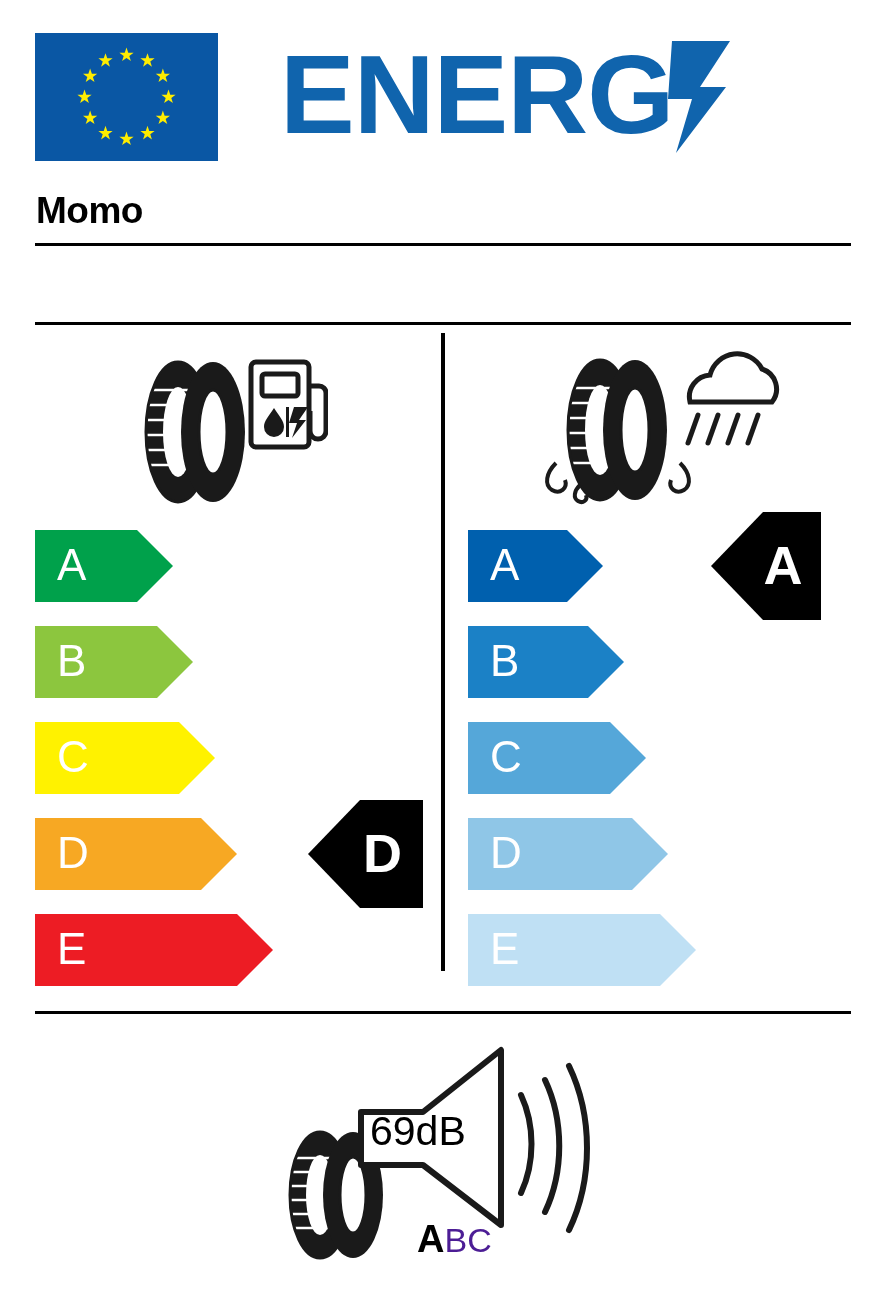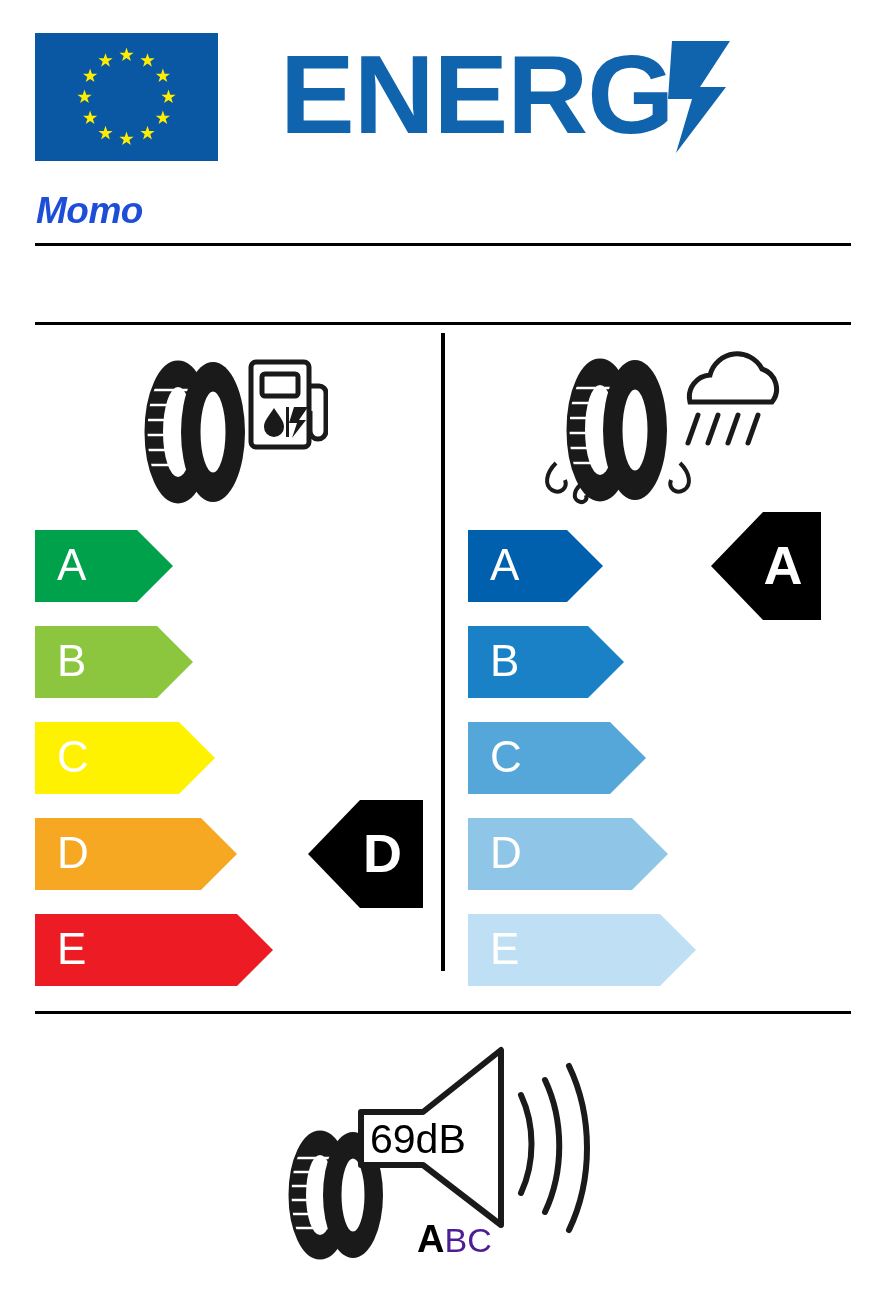--- a/index.html
+++ b/index.html
@@ -47,22 +47,21 @@
     margin-left: 37px;
   }
 
   .brand-name {
     position: absolute;
     left: 36px;
     top: 190px;
     font-size: 37px;
     font-weight: bold;
     letter-spacing: -0.5px;
-    color: #1d4ed8;
-    font-style: italic;
+    color: #000000;
   }
 
   .rule {
     position: absolute;
     background: #000000;
   }
   .rule-brand   { left: 35px; top: 243px;  width: 816px; height: 3px; }
   .rule-top     { left: 35px; top: 322px;  width: 816px; height: 3px; }
   .rule-bottom  { left: 35px; top: 1011px; width: 816px; height: 3px; }
   .rule-vert    { left: 441px; top: 333px; width: 4px;  height: 638px; }
@@ -348,19 +347,19 @@
       <polygon points="78,72 140,72 218,10 218,185 140,125 78,125" fill="#ffffff" stroke="#1a1a1a" stroke-width="6" stroke-linejoin="round"></polygon>
 
       <g fill="none" stroke="#1a1a1a" stroke-width="6" stroke-linecap="round">
         <path d="M238 55 c14 30 14 68 0 98"></path>
         <path d="M262 40 c19 40 19 92 0 132"></path>
         <path d="M286 26 c24 50 24 114 0 164"></path>
       </g>
     </svg>
   </div>
 
-  <div class="noise-db" style="left:370px; top:1108px;margin-top:8px;">69dB</div>
+  <div class="noise-db" style="left:370px; top:1108px;">69dB</div>
 
   <div class="noise-class" style="left:417px; top:1218px;">
     <span class="sel">A</span><span class="rest">BC</span>
   </div>
 
 </div>
 
 </body></html>

